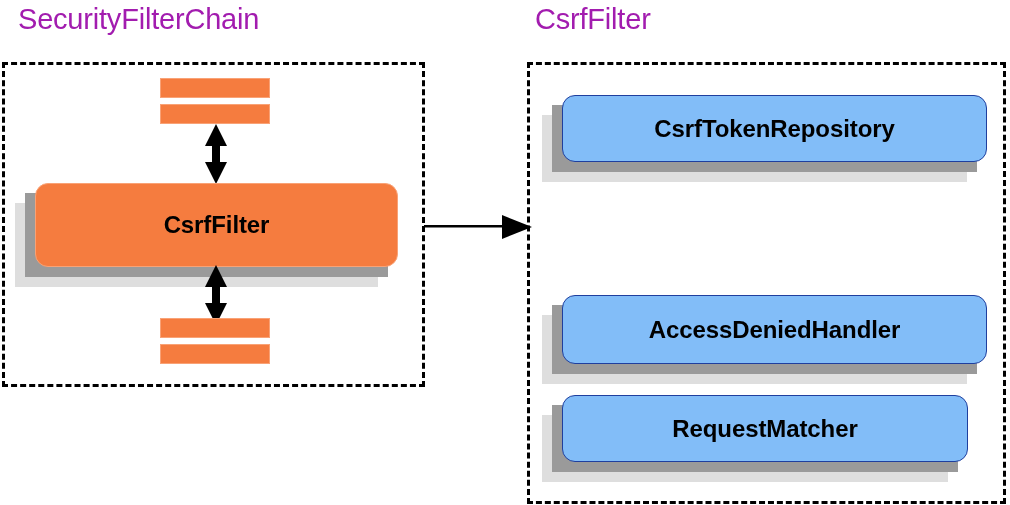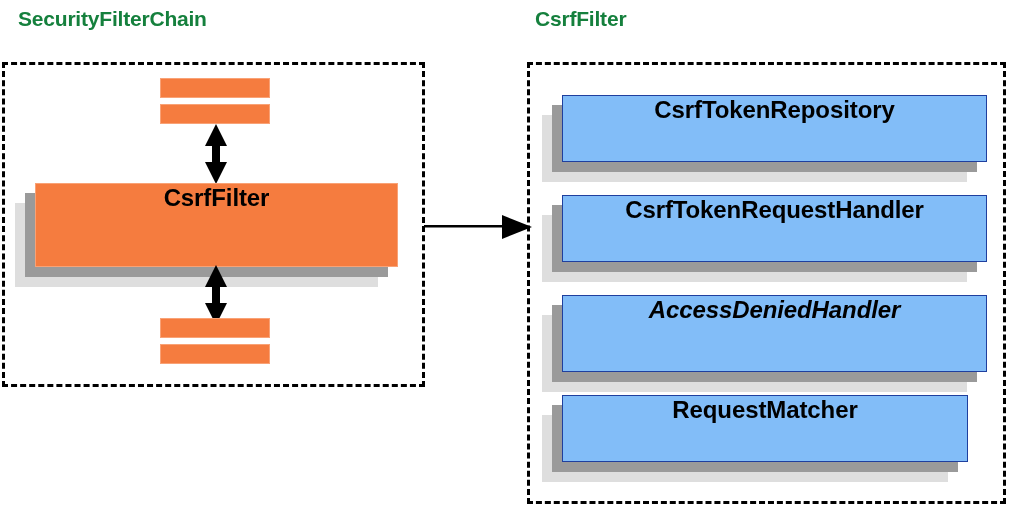--- a/index.html
+++ b/index.html
@@ -15,24 +15,24 @@
     width: 1010px;
     height: 505px;
     background: #ffffff;
     overflow: hidden;
   }
 
   
   .panel-title {
     position: absolute;
     font-family: "Liberation Sans", sans-serif;
-    font-weight: bold;
-    font-size: 21px;
+    font-weight: normal;
+    font-size: 29px;
     line-height: 30px;
-    color: #15803d;
+    color: #a21caf;
     white-space: nowrap;
     letter-spacing: -0.2px;
   }
   #title-left  { left: 18px;  top: 4px; }
   #title-right { left: 535px; top: 4px; }
 
   
   .dashed-panel {
     position: absolute;
     border: 3px dashed #000000;
@@ -57,21 +57,23 @@
     background: #dedede;
     left: -20px; top: 20px; right: 20px; bottom: -20px;
   }
   .card .shadow-dark {
     background: #9a9a9a;
     left: -10px; top: 10px; right: 10px; bottom: -10px;
   }
   .card .face {
     left: 0; top: 0; right: 0; bottom: 0;
     display: flex;
+    align-items: center;
     justify-content: center;
+    border-radius: 13px;
   }
   .card .face .label {
     font-family: "Liberation Sans", sans-serif;
     font-weight: bold;
     font-size: 24px;
     color: #000000;
     white-space: nowrap;
     letter-spacing: -0.1px;
   }
 
@@ -155,29 +157,22 @@
   <div class="dashed-panel" id="panel-right"></div>
 
   <div class="card" style="left:562px; top:95px; width:425px; height:67px;">
     <div class="shadow-light"></div>
     <div class="shadow-dark"></div>
     <div class="face face-blue">
       <span class="label">CsrfTokenRepository</span>
     </div>
   </div>
 
-  <div class="card" style="left:562px; top:195px; width:425px; height:67px;">
-    <div class="shadow-light"></div>
-    <div class="shadow-dark"></div>
-    <div class="face face-blue">
-      <span class="label">CsrfTokenRequestHandler</span>
-    </div>
-  </div>
 
-  <div class="card" style="left:562px; top:295px; width:425px; height:77px;font-style:italic;">
+  <div class="card" style="left:562px; top:295px; width:425px; height:69px;">
     <div class="shadow-light"></div>
     <div class="shadow-dark"></div>
     <div class="face face-blue">
       <span class="label">AccessDeniedHandler</span>
     </div>
   </div>
 
   <div class="card" style="left:562px; top:395px; width:406px; height:67px;">
     <div class="shadow-light"></div>
     <div class="shadow-dark"></div>

